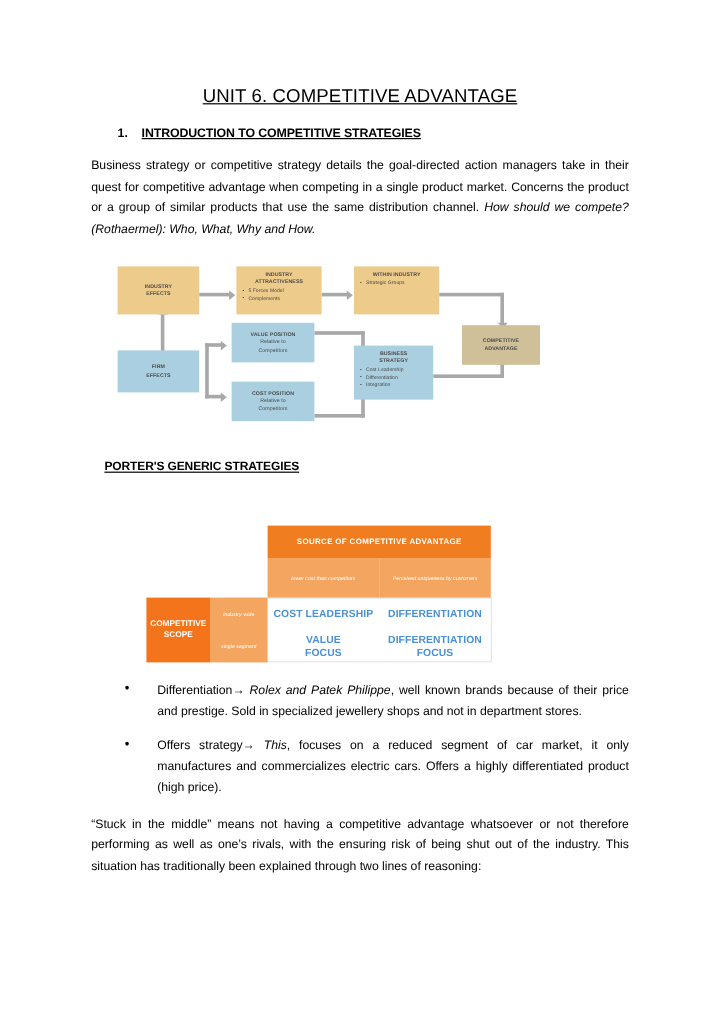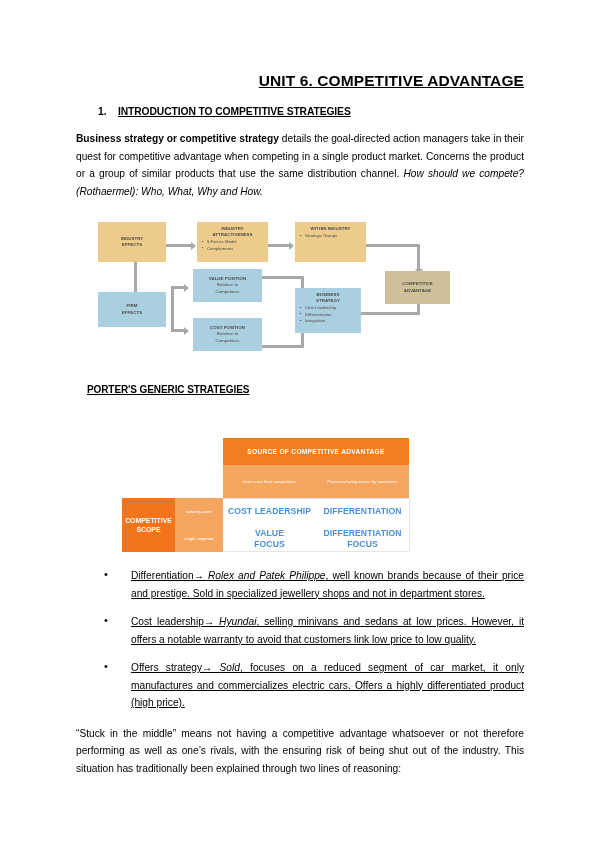--- a/index.html
+++ b/index.html
@@ -24,23 +24,23 @@
   }
   .content {
     position: absolute;
     left: 76px;
     top: 60px;
     width: 448px;
   }
 
   
   .doc-title {
-    text-align: right;
+    text-align: center;
     font-size: 15.5px;
-    font-weight: bold;
+    font-weight: normal;
     letter-spacing: 0.1px;
     text-decoration: underline;
     margin: 12px 0 0 0;
     padding: 0;
   }
   .section-row {
     display: flex;
     margin: 16px 0 0 22px;
     align-items: baseline;
   }
@@ -66,29 +66,28 @@
   }
 
   
   p.body {
     font-size: 10.2px;
     line-height: 17.5px;
     text-align: justify;
     margin: 13px 0 0 0;
   }
   p.body.tight { margin-top: 12px; }
-  .b { font-weight: bold; }
+  .b { font-weight: normal; }
   .i { font-style: italic; }
 
   
   ul.bullets {
     list-style: none;
     margin: 14px 0 0 0;
     padding: 0 0 0 28px;
-    text-decoration: underline;
   }
   ul.bullets > li {
     position: relative;
     font-size: 10.2px;
     line-height: 17.5px;
     text-align: justify;
     margin-bottom: 11px;
     padding-left: 27px;
   }
   ul.bullets > li:before {
@@ -365,20 +364,19 @@
         <span>FOCUS</span>
       </div>
       <div class="cell matrix-cell" style="left:240px; top:112px; width:93px; height:27px; flex-direction:column;">
         <span>DIFFERENTIATION</span>
         <span>FOCUS</span>
       </div>
     </div>
 
     <ul class="bullets">
       <li><span>Differentiation→ </span><span class="i">Rolex and Patek Philippe</span><span>, well known brands because of their price and prestige. Sold in specialized jewellery shops and not in department stores.</span></li>
-      <li><span>Cost leadership→ </span><span class="i">Hyundai</span><span>, selling minivans and sedans at low prices. However, it offers a notable warranty to avoid that customers link low price to low quality.</span></li>
-      <li><span>Offers strategy→ </span><span class="i">Sold</span><span>, focuses on a reduced segment of car market, it only manufactures and commercializes electric cars. Offers a highly differentiated product (high price).</span></li>
+      <li><span>Offers strategy→ </span><span class="i">This</span><span>, focuses on a reduced segment of car market, it only manufactures and commercializes electric cars. Offers a highly differentiated product (high price).</span></li>
     </ul>
 
     <p class="body">“Stuck in the middle” means not having a competitive advantage whatsoever or not therefore performing as well as one’s rivals, with the ensuring risk of being shut out of the industry. This situation has traditionally been explained through two lines of reasoning:</p>
 
   </div>
 </div>
 
 </body></html>

